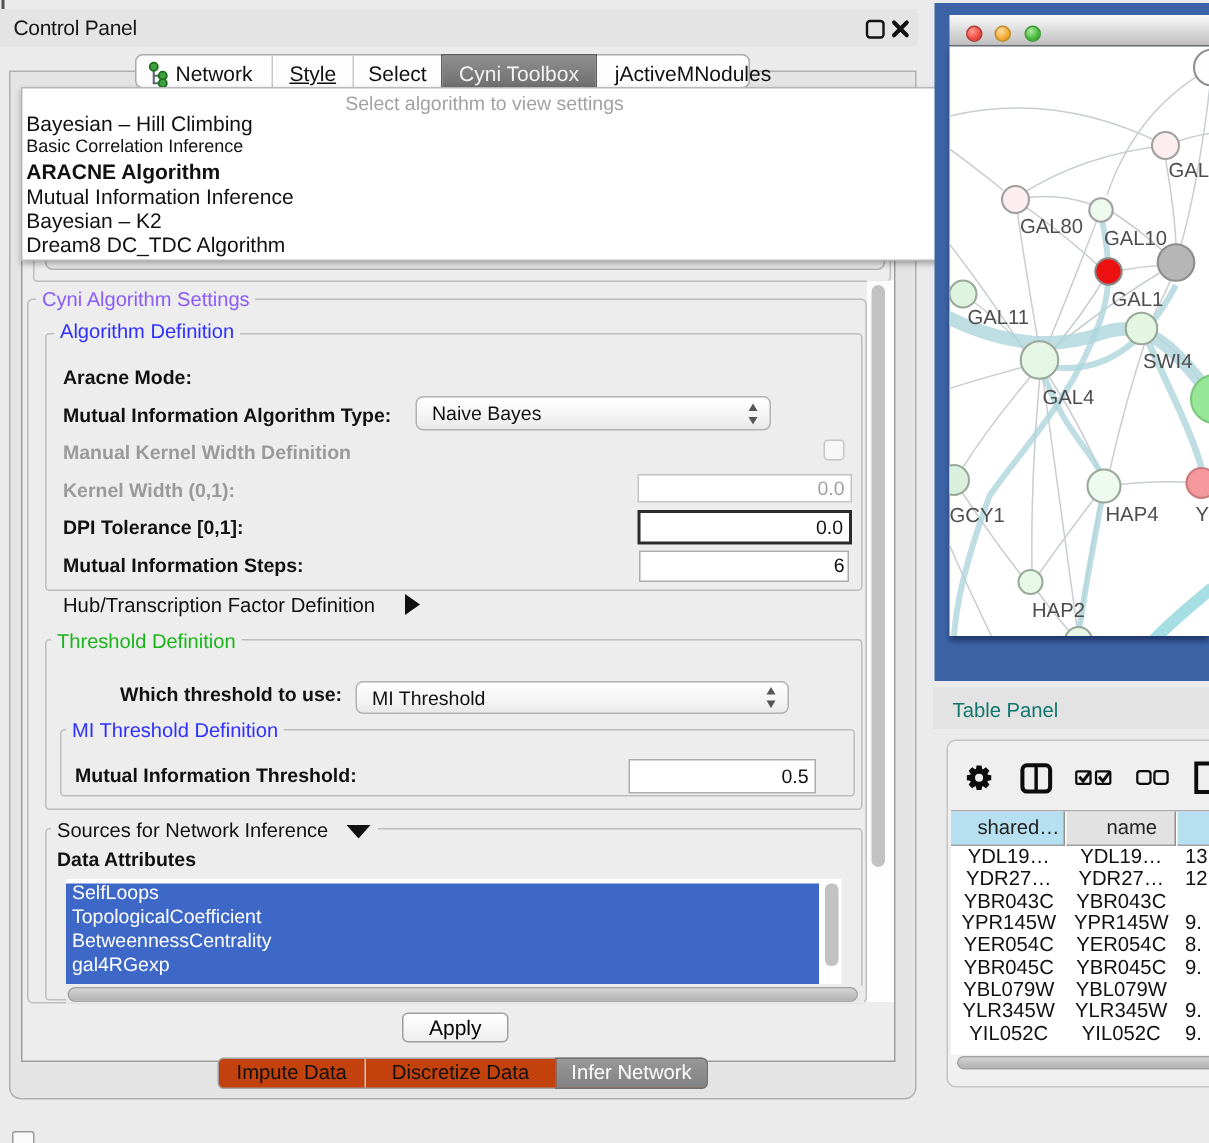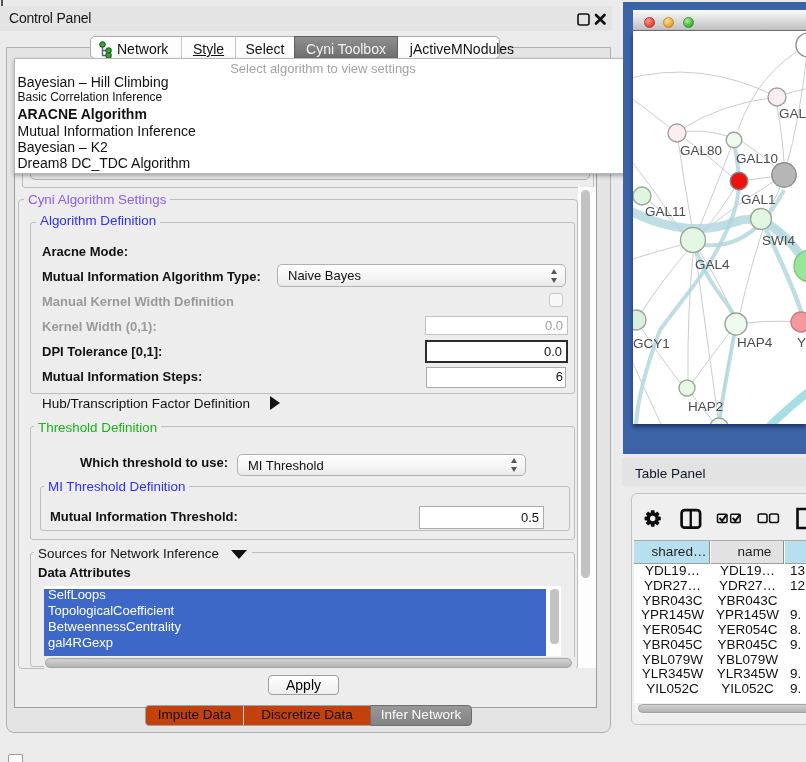--- a/index.html
+++ b/index.html
@@ -67,21 +67,21 @@
   <div class="a" style="left:581px;top:182px;width:9px;height:388px;background:#c2c2c2;border-radius:4.5px;"></div>
 
   <div class="group" style="left:18px;top:191px;width:560px;height:470px;border-radius:4px;"></div>
   <div class="gtitle" style="left:24px;top:184px;color:#8b5cf6;">Cyni Algorithm Settings</div>
 
   <div class="group" style="left:30px;top:214px;width:545px;height:172px;"></div>
   <div class="gtitle" style="left:36px;top:205px;color:#2e2eff;">Algorithm Definition</div>
 
   <div class="lbl b" style="left:42px;top:236px;">Aracne Mode:</div>
   <div class="lbl b" style="left:42px;top:261px;">Mutual Information Algorithm Type:</div>
-  <div class="combo" style="left:277px;top:256px;width:289px;height:23px;">
+  <div class="combo" style="left:277px;top:256px;width:237px;height:23px;">
         <span class="ct">Naive Bayes</span>
         <span class="spin"></span>
       </div>
   <div class="lbl b gray" style="left:42px;top:286px;">Manual Kernel Width Definition</div>
   <div class="a" style="left:549px;top:285px;width:14px;height:14px;background:#f7f7f7;border:1px solid #c6c6c6;border-radius:3px;"></div>
   <div class="lbl b gray" style="left:42px;top:311px;">Kernel Width (0,1):</div>
   <div class="tf gray" style="left:425px;top:308px;width:143px;height:19px;color:#a0a0a0;line-height:17px;border-color:#c2c2c2;">0.0</div>
   <div class="lbl b" style="left:42px;top:336px;">DPI Tolerance [0,1]:</div>
   <div class="tf" style="left:425px;top:332px;width:143px;height:23px;border:2px solid #2b2b2b;line-height:19px;">0.0</div>
   <div class="lbl b" style="left:42px;top:361px;">Mutual Information Steps:</div>
@@ -221,21 +221,21 @@
       <text x="695" y="269">GAL4</text>
       <text x="633" y="348">GCY1</text>
       <text x="737" y="347">HAP4</text>
       <text x="797" y="347">Y</text>
       <text x="688" y="411">HAP2</text>
     </g>
   </svg>
 </div>
 
 <div class="a" style="left:622px;top:458px;width:184px;height:28px;background:#e3e3e3;">
-  <div class="lbl" style="left:13px;top:8px;font-size:13.5px;color:#0f172a;">Table Panel</div>
+  <div class="lbl" style="left:13px;top:8px;font-size:13.5px;color:#0f766e;">Table Panel</div>
 </div>
 <div class="a" style="left:631px;top:493px;width:185px;height:232px;background:#efefef;border:1px solid #c4c4c4;border-radius:6px;">
 
   <svg class="a" style="left:9px;top:13px;" width="176" height="24" viewBox="0 0 176 24">
     <path d="M19.83 9.85 L19.83 13.15 L17.55 13.57 L17.30 14.17 L18.62 16.09 L16.29 18.42 L14.37 17.10 L13.77 17.35 L13.35 19.63 L10.05 19.63 L9.63 17.35 L9.03 17.10 L7.11 18.42 L4.78 16.09 L6.10 14.17 L5.85 13.57 L3.57 13.15 L3.57 9.85 L5.85 9.43 L6.10 8.83 L4.78 6.91 L7.11 4.58 L9.03 5.90 L9.63 5.65 L10.05 3.37 L13.35 3.37 L13.77 5.65 L14.37 5.90 L16.29 4.58 L18.62 6.91 L17.30 8.83 L17.55 9.43 Z" fill="#0c0c0c"></path>
     <circle cx="11.7" cy="11.5" r="2.7" fill="#efefef"></circle>
     <rect x="40.6" y="3.2" width="18.5" height="17.5" rx="3" fill="none" stroke="#0c0c0c" stroke-width="2.7"></rect>
     <rect x="48.6" y="3.2" width="2.3" height="17.5" fill="#0c0c0c"></rect>
     <g fill="none" stroke="#0c0c0c" stroke-width="1.5">
       <rect x="76.5" y="7.2" width="9.5" height="8.3" rx="1"></rect>

